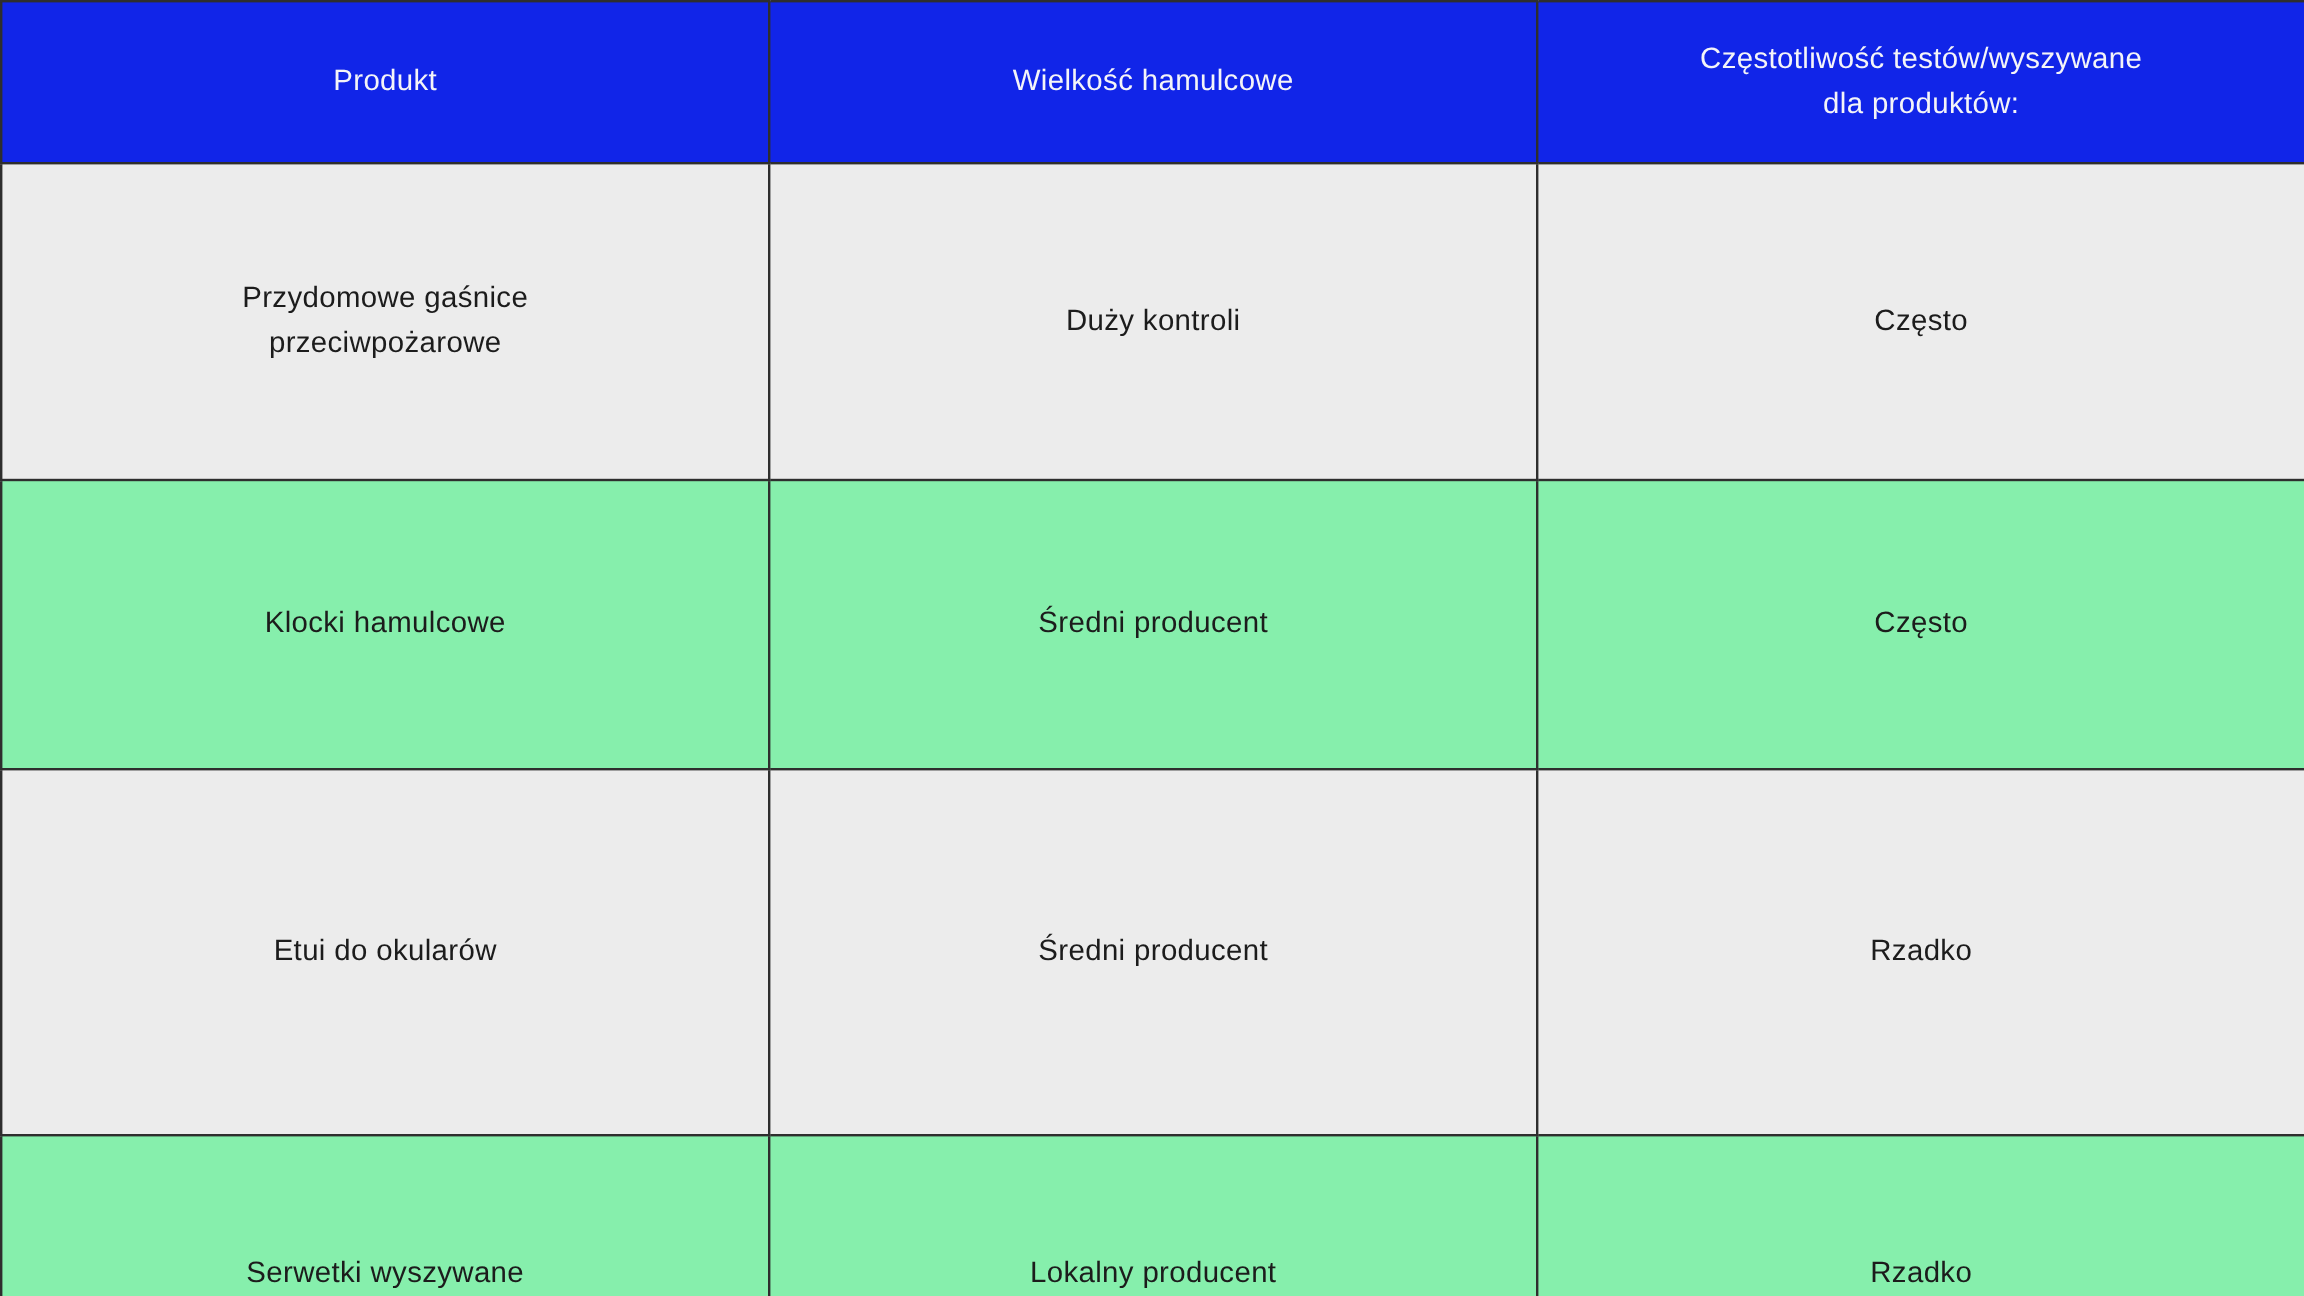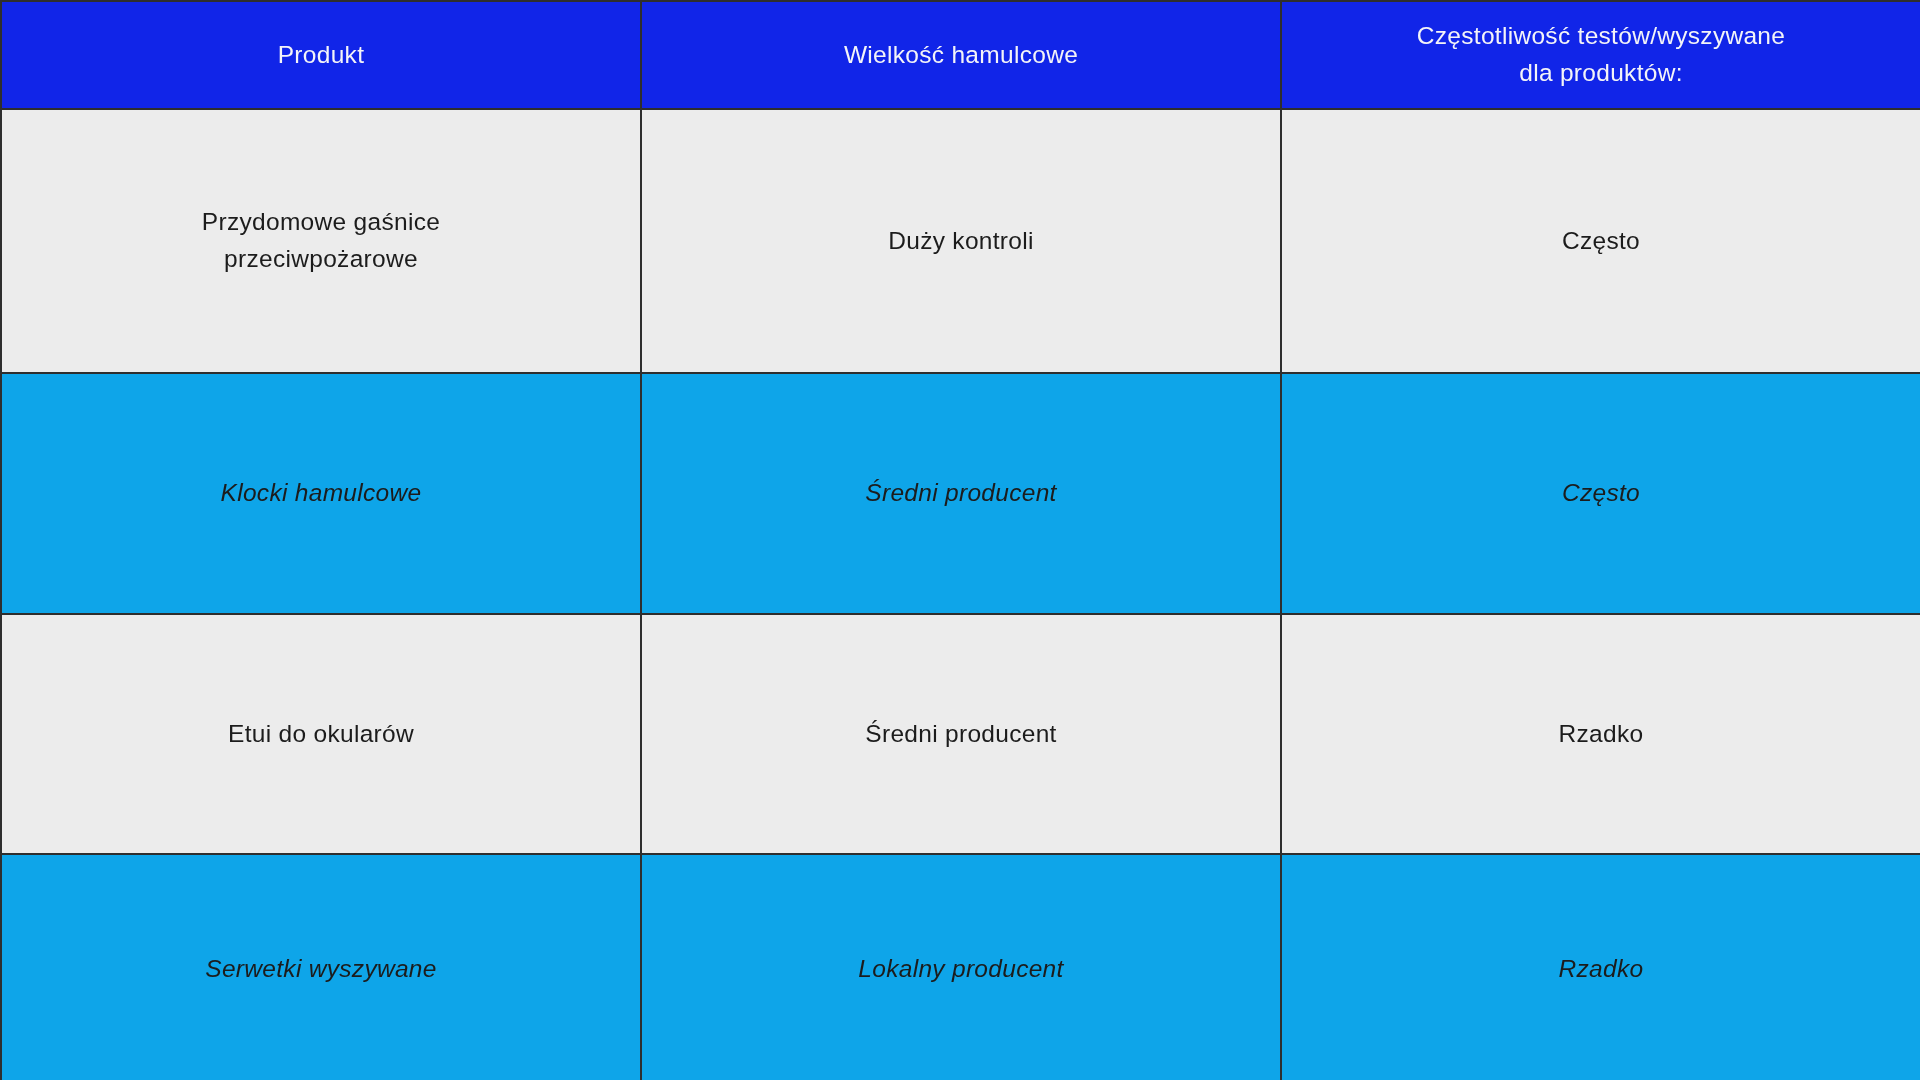--- a/index.html
+++ b/index.html
@@ -27,27 +27,27 @@
     line-height: 1.5;
     padding: 0 20px;
     font-weight: 400;
   }
   table.product-table col { width: 640px; }
   tr.header-row th {
     background: #1125e8;
     color: #f4f4f8;
     font-weight: 400;
   }
-  tr.header-row { height: 108px; }
+  tr.header-row { height: 135px; }
   tr.row-0 { height: 264px; padding-left: 26px; }
   tr.row-1 { height: 241px; }
-  tr.row-2 { height: 240px; }
+  tr.row-2 { height: 305px; }
   tr.row-3 { height: 231px; }
   tr.shaded td { background: #ececec; color: #1c1c1c; }
-  tr.plain td  { background: #0ea5e9; color: #1c1c1c; font-style: italic; }
+  tr.plain td  { background: #86efac; color: #1c1c1c; }
 </style>
 </head>
 <body>
 
 <table class="product-table">
   <colgroup>
     <col>
       <col>
       <col>
   </colgroup>

